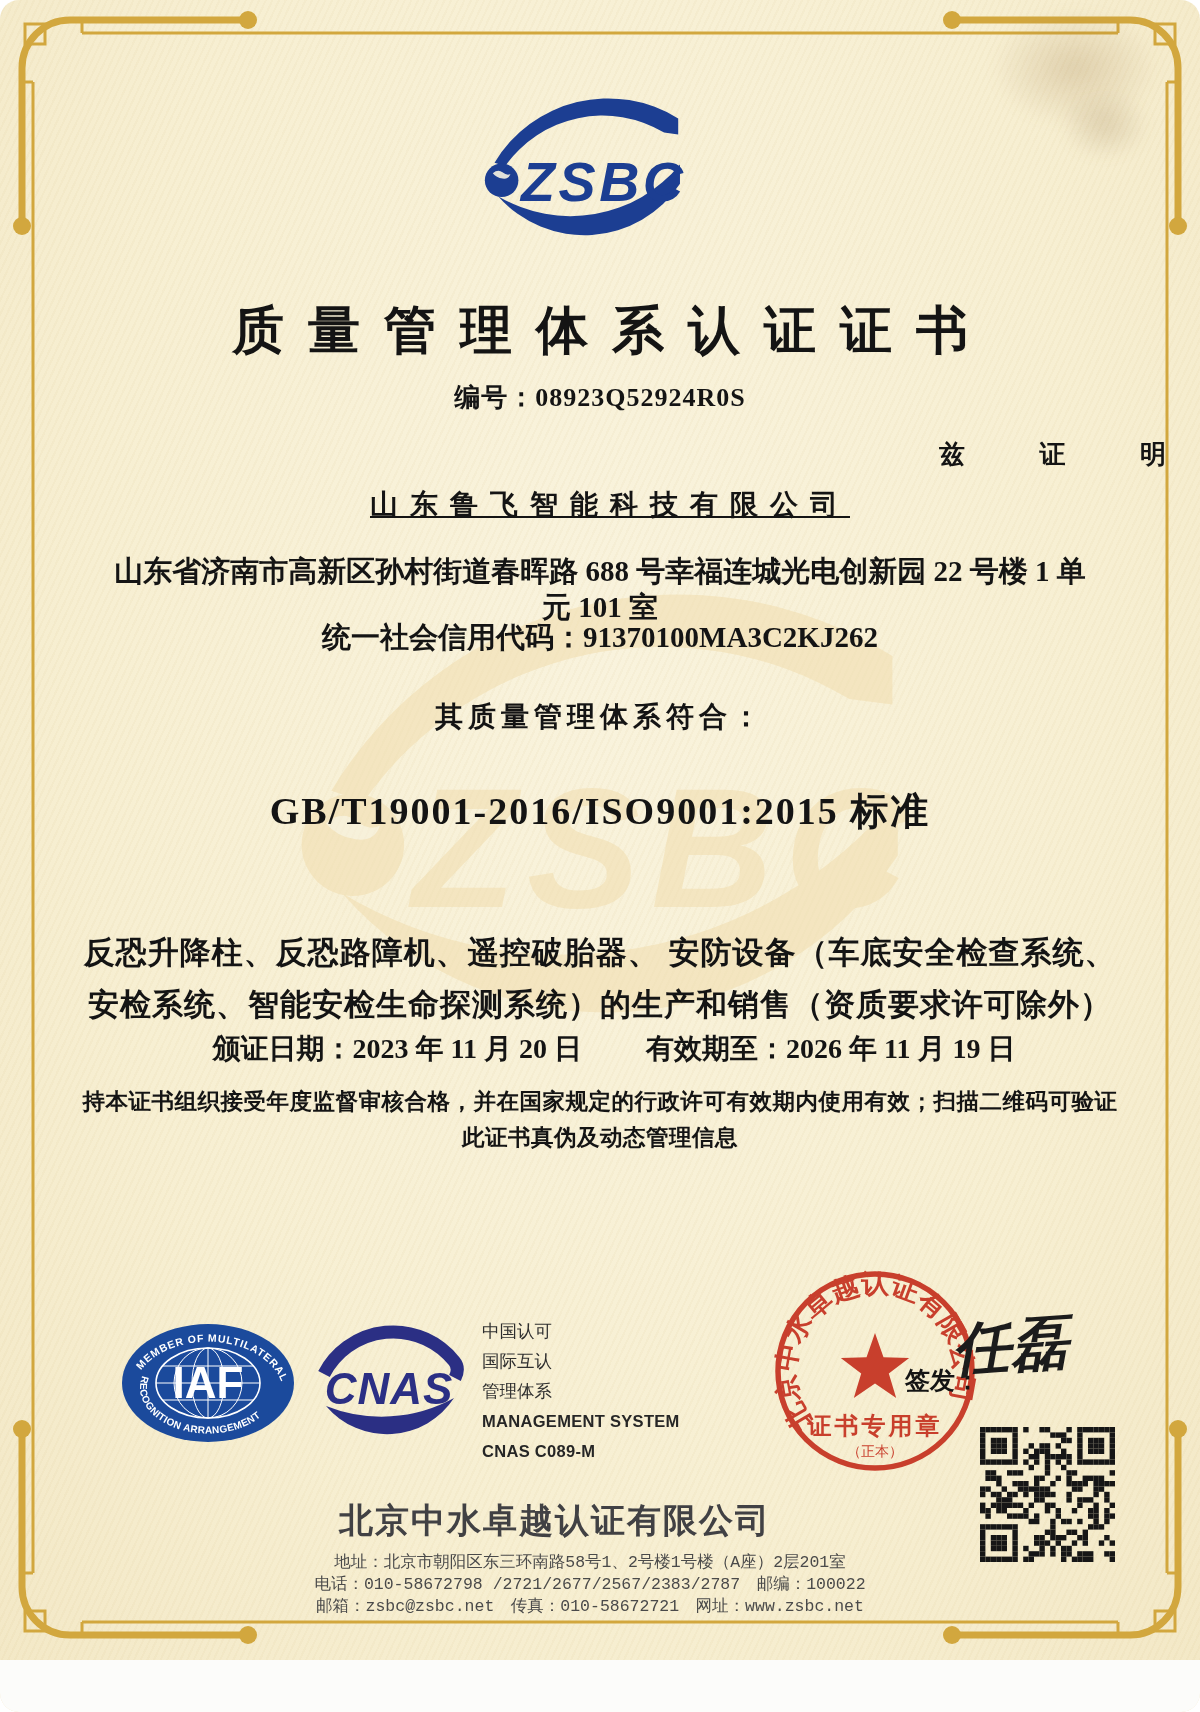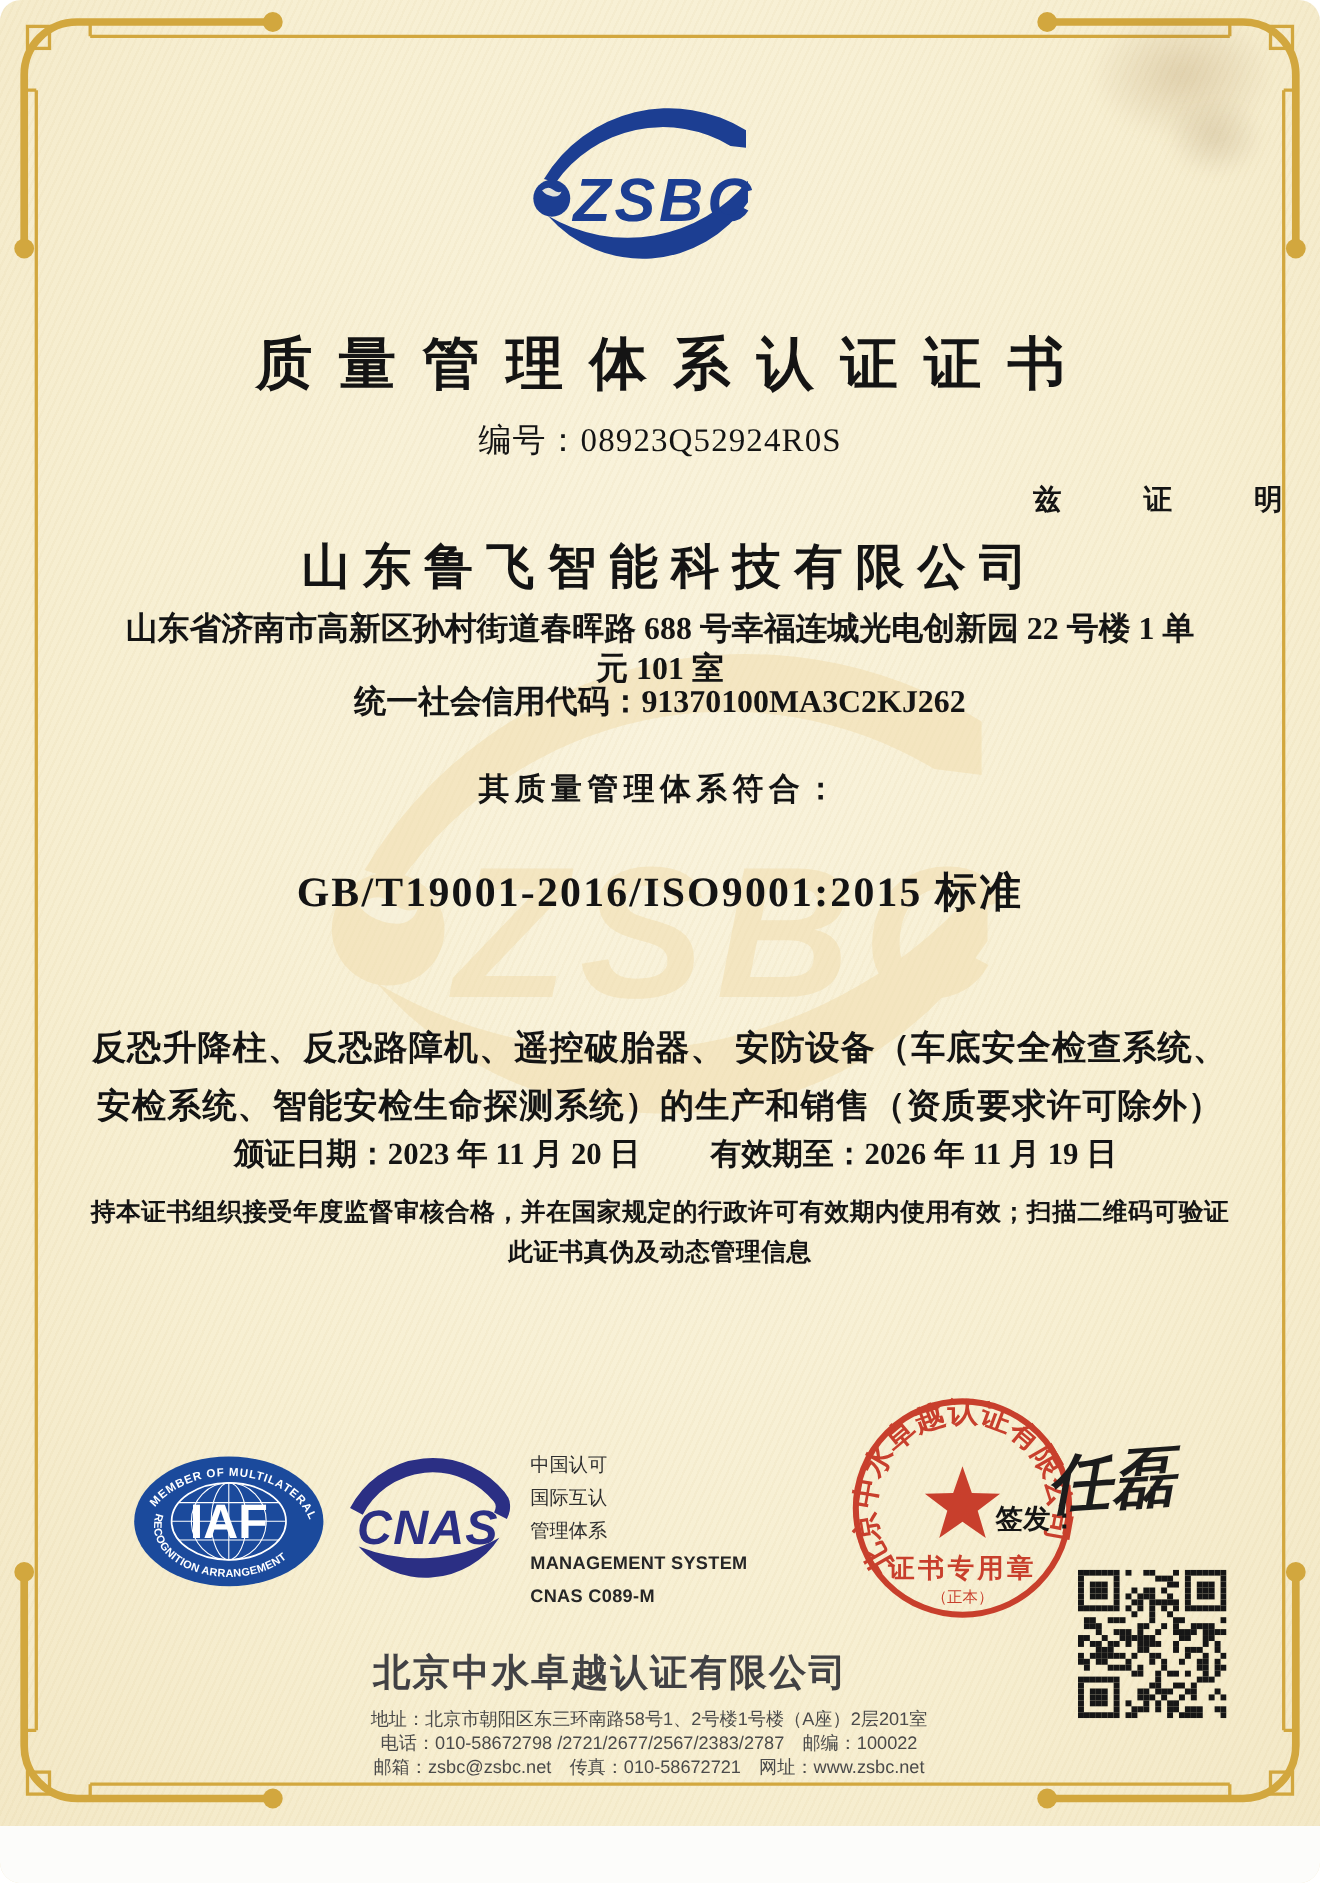--- a/index.html
+++ b/index.html
@@ -9,37 +9,37 @@
     font-family:"Liberation Serif","DejaVu Serif",serif;color:#141414;border-radius:19px;
   }
   .page::before{
     content:"";position:absolute;inset:0;pointer-events:none;
     background:repeating-linear-gradient(115deg, rgba(190,158,84,0.05) 0 2px, rgba(255,255,255,0) 2px 6px);
   }
   .abs{position:absolute;}
   .ctr{position:absolute;left:0;right:0;text-align:center;white-space:nowrap;}
   .stain{position:absolute;border-radius:50%;filter:blur(7px);pointer-events:none;}
   .title{font-size:52px;font-weight:bold;letter-spacing:24px;padding-left:24px;}
-  .numline{font-size:30px;font-weight:normal;letter-spacing:1px;}
+  .numline{font-size:26px;font-weight:bold;letter-spacing:1px;}
   .hereby{font-size:26px;font-weight:bold;letter-spacing:34px;padding-left:34px;text-align:right;}
-  .company{font-size:44px;font-weight:bold;letter-spacing:12px;padding-left:20px;}
+  .company{font-size:28px;font-weight:bold;letter-spacing:12px;padding-left:20px;text-decoration:underline;}
   .addr{font-size:29px;font-weight:bold;}
   .credit{font-size:29px;font-weight:bold;}
   .conform{font-size:28px;font-weight:bold;letter-spacing:5px;}
   .standard{font-size:38px;font-weight:bold;letter-spacing:2px;margin-top:33px;}
   .scopelabel{font-size:28px;font-weight:bold;letter-spacing:3px;}
   .scope{font-size:31px;font-weight:bold;letter-spacing:1px;}
   .dates{display:flex;justify-content:center;gap:64px;font-size:28px;font-weight:bold;padding-left:28px;}
   .notice{font-size:22.5px;font-weight:bold;letter-spacing:0.5px;}
   .accblock{font-size:17.5px;line-height:30px;color:#2e2e2e;font-family:"Liberation Sans","DejaVu Sans",sans-serif;}
   .accblock .en{font-weight:bold;font-size:16.5px;letter-spacing:0.3px;color:#262626;}
   .sig-label{font-size:25px;font-weight:bold;}
   .sig-name{font-size:58px;font-style:italic;font-weight:bold;transform:rotate(-4deg);color:#1c1c1c;font-family:"DejaVu Serif",serif;}
   .issuer{font-size:34px;font-weight:bold;color:#414144;font-family:"Liberation Sans","DejaVu Sans",sans-serif;letter-spacing:2px;}
-  .contacts{font-size:16.5px;line-height:22px;color:#4a4a4a;font-family:Liberation Sans, sans-serif;}
+  .contacts{font-size:16.5px;line-height:22px;color:#4a4a4a;font-family:Liberation Mono, monospace;}
   .whitestrip{position:absolute;left:0;right:0;bottom:0;height:52px;background:#fcfcfa;}
   svg text{font-family:"Liberation Sans","DejaVu Sans",sans-serif;}
   svg text.cjk{font-family:"Liberation Serif","DejaVu Serif",serif;}
 </style>
 </head>
 <body>
 
 <div class="page">
 
   <svg width="0" height="0" style="position:absolute" aria-hidden="true">

